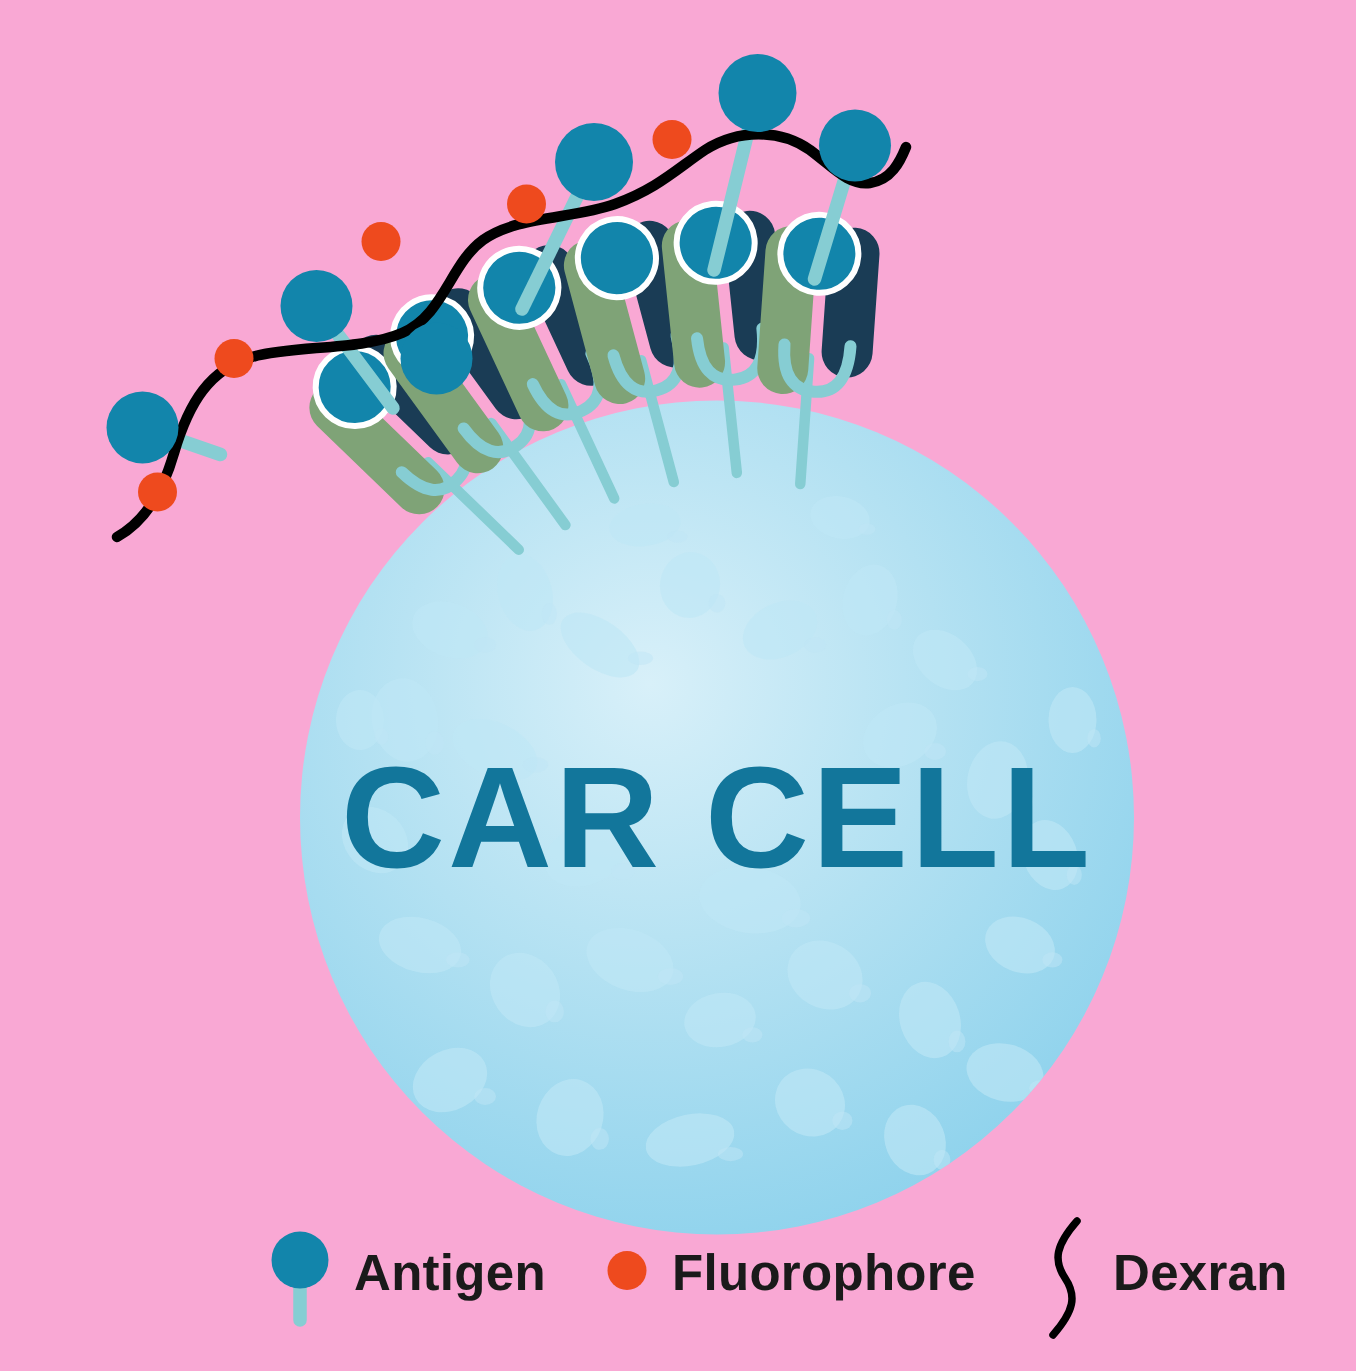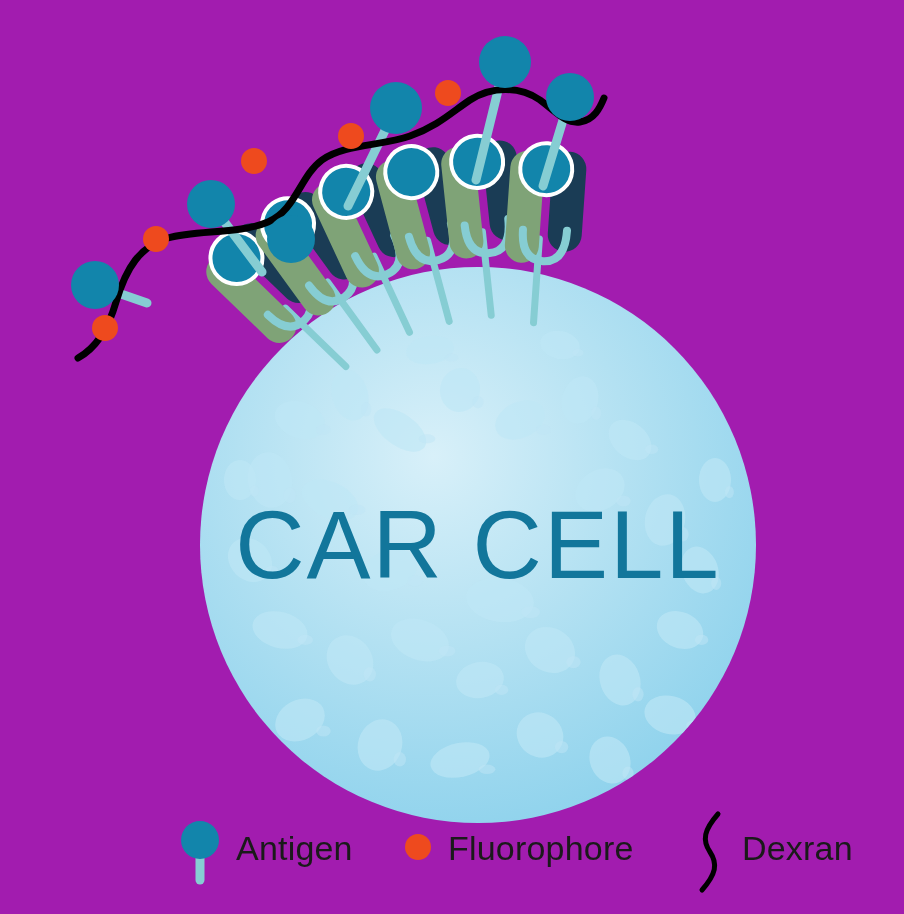--- a/index.html
+++ b/index.html
@@ -2,21 +2,21 @@
 <html><head>
 <meta charset="utf-8">
 <title>CAR Cell Diagram</title>
 <style>
   html,body{margin:0;padding:0;background:#ffffff;}
   body{
     width:904px;height:914px;overflow:hidden;
     font-family:"Liberation Sans","DejaVu Sans",sans-serif;
     position:relative;
   }
-  #stage{position:relative;width:904px;height:914px;background:#a21caf;}
+  #stage{position:relative;width:904px;height:914px;background:#f9a8d4;font-weight:bold;}
   #scene{position:absolute;inset:0;}
   .legend-text{
     font-family:"Liberation Sans","DejaVu Sans",sans-serif;
     font-size:34px;
     fill:#1a1a1a;
     letter-spacing:0.2px;
   }
   .cell-label{
     font-family:"Liberation Sans","DejaVu Sans",sans-serif;
     font-size:96px;

